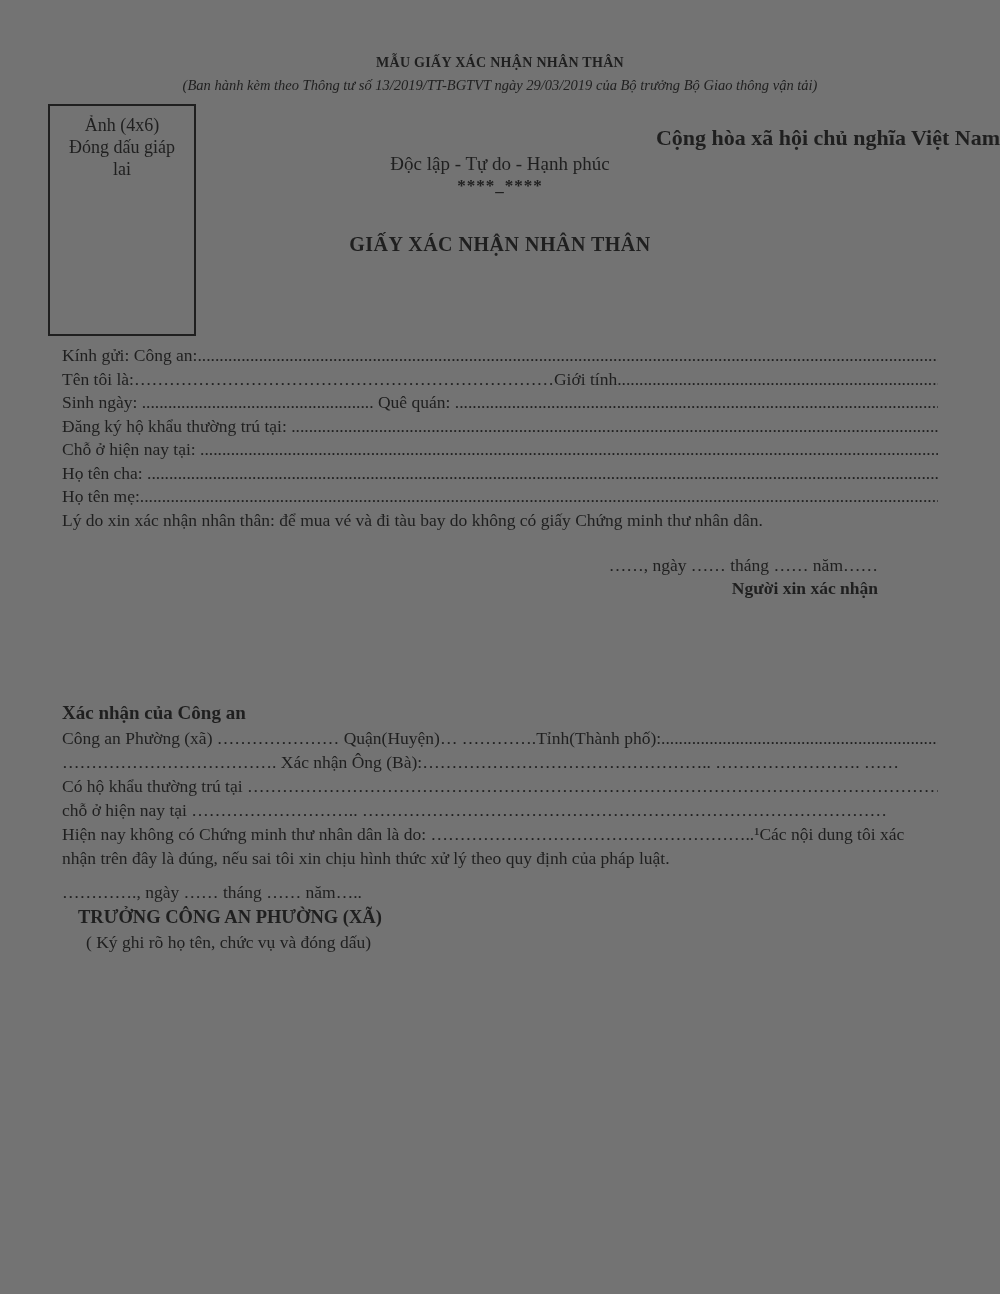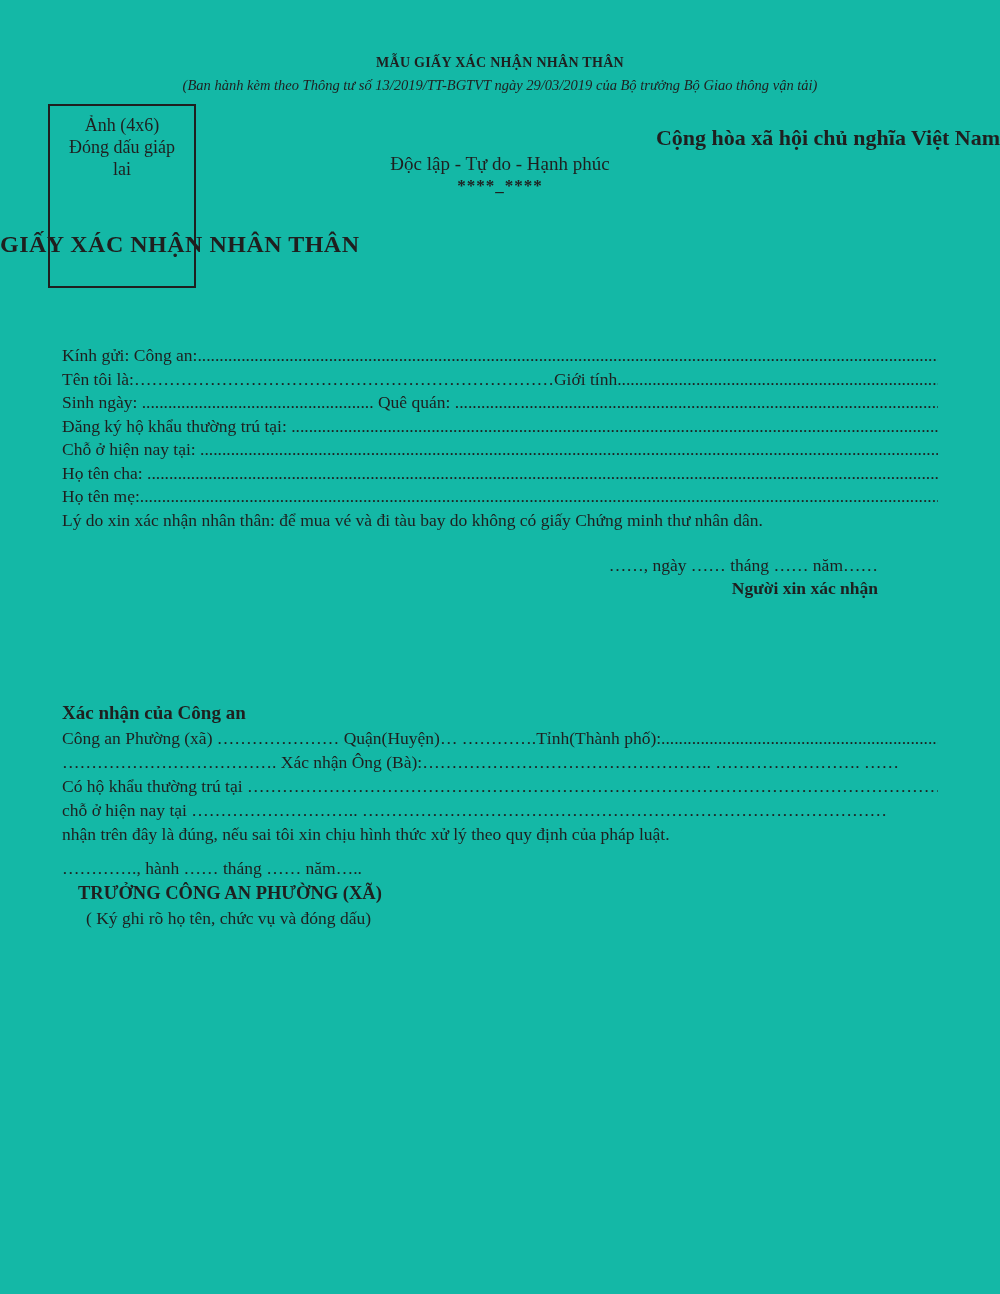--- a/index.html
+++ b/index.html
@@ -1,50 +1,50 @@
 <!DOCTYPE html>
 <html><head>
 <meta charset="utf-8">
 <style>
   html,body { margin:0; padding:0; background:#ffffff; }
   .page {
     position:relative;
     width:1000px; height:1294px;
     margin:0 auto;
-    background:#14b8a6;
+    background:#737373;
     color:#1f1f1f;
     font-family:"Liberation Serif", serif;
     box-sizing:border-box;
     padding-top:54px;
     overflow:hidden;
   }
   .caption {
     text-align:center; font-weight:bold;
     font-size:14px; line-height:17px; letter-spacing:0.3px;
   }
   .issuance {
     text-align:center; font-style:italic;
     font-size:14.5px; line-height:18px; margin-top:5px;
   }
   .photo-box {
     position:absolute; left:48px; top:104px;
-    width:148px; height:184px;
+    width:148px; height:232px;
     border:2px solid #1f1f1f;
     text-align:center; padding-top:8px; box-sizing:border-box;
   }
   .pb-line { font-size:18px; line-height:22px; }
   .nat-title {
     text-align:right; font-weight:bold;
     font-size:22px; line-height:28px; margin-top:30px;
   }
   .motto { text-align:center; font-size:19px; line-height:24px; }
   .stars { text-align:center; font-weight:bold; font-size:17px; line-height:20px; letter-spacing:1px; }
   .form-title {
-    font-weight:bold;
-    font-size:24px; line-height:36px; margin-top:30px; letter-spacing:0.5px;
+    text-align:center; font-weight:bold;
+    font-size:20px; line-height:36px; margin-top:30px; letter-spacing:0.5px;
   }
   .content { padding:0 62px; }
   .applicant-lines { margin-top:82px; }
   .fline {
     font-size:17.5px; line-height:23.5px;
     white-space:nowrap; overflow:hidden;
   }
   .police-lines .fline { line-height:24px; }
   .sig-block {
     width:310px; margin-left:auto; margin-right:60px; margin-top:22px;
@@ -107,25 +107,26 @@
       <div class="sig-title">Người xin xác nhận</div>
     </div>
 
     <div class="police-heading">Xác nhận của Công an</div>
 
     <div class="police-lines">
         <div class="fline">Công an Phường (xã) ………………… Quận(Huyện)… ………….Tỉnh(Thành phố):..........................................................................................</div>
         <div class="fline">………………………………. Xác nhận Ông (Bà):………………………………………….. ……………………. ……</div>
         <div class="fline">Có hộ khẩu thường trú tại …………………………………………………………………………………………………………...;</div>
         <div class="fline">chỗ ở hiện nay tại ……………………….. ………………………………………………………………………………</div>
+        <div class="fline">Hiện nay không có Chứng minh thư nhân dân là do: ………………………………………………..¹Các nội dung tôi xác</div>
         <div class="fline">nhận trên đây là đúng, nếu sai tôi xin chịu hình thức xử lý theo quy định của pháp luật.</div>
       </div>
 
     <div class="police-sig">
-      <div class="police-sig-date">…………., hành …… tháng …… năm…..</div>
+      <div class="police-sig-date">…………., ngày …… tháng …… năm…..</div>
       <div class="police-sig-title">TRƯỞNG CÔNG AN PHƯỜNG (XÃ)</div>
       <div class="police-sig-note">( Ký ghi rõ họ tên, chức vụ và đóng dấu)</div>
     </div>
 
   </div>
 
 
 </div>
 
 </body></html>

